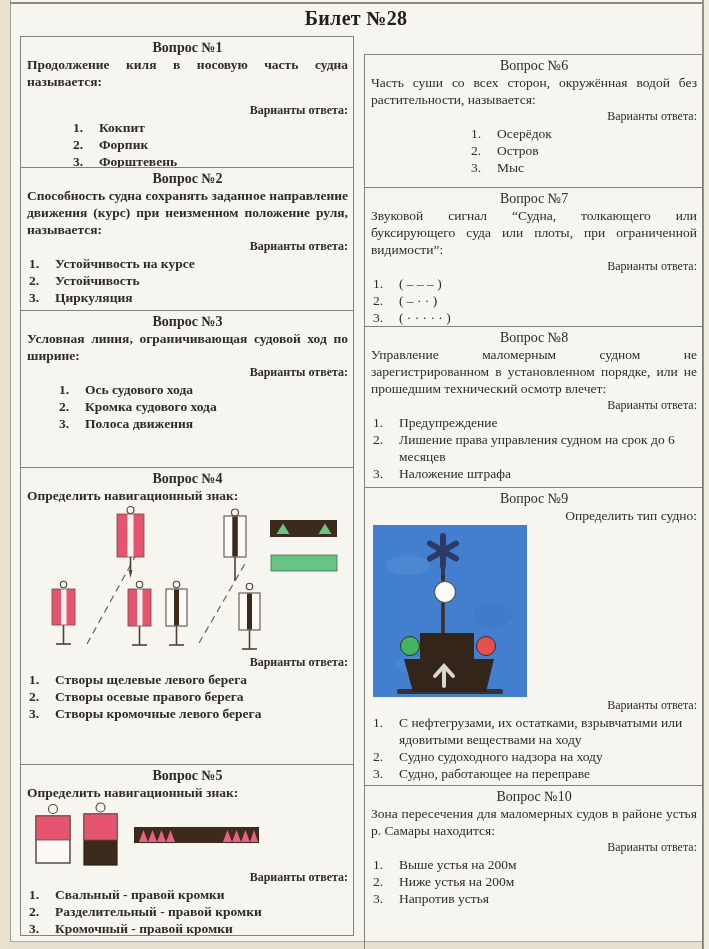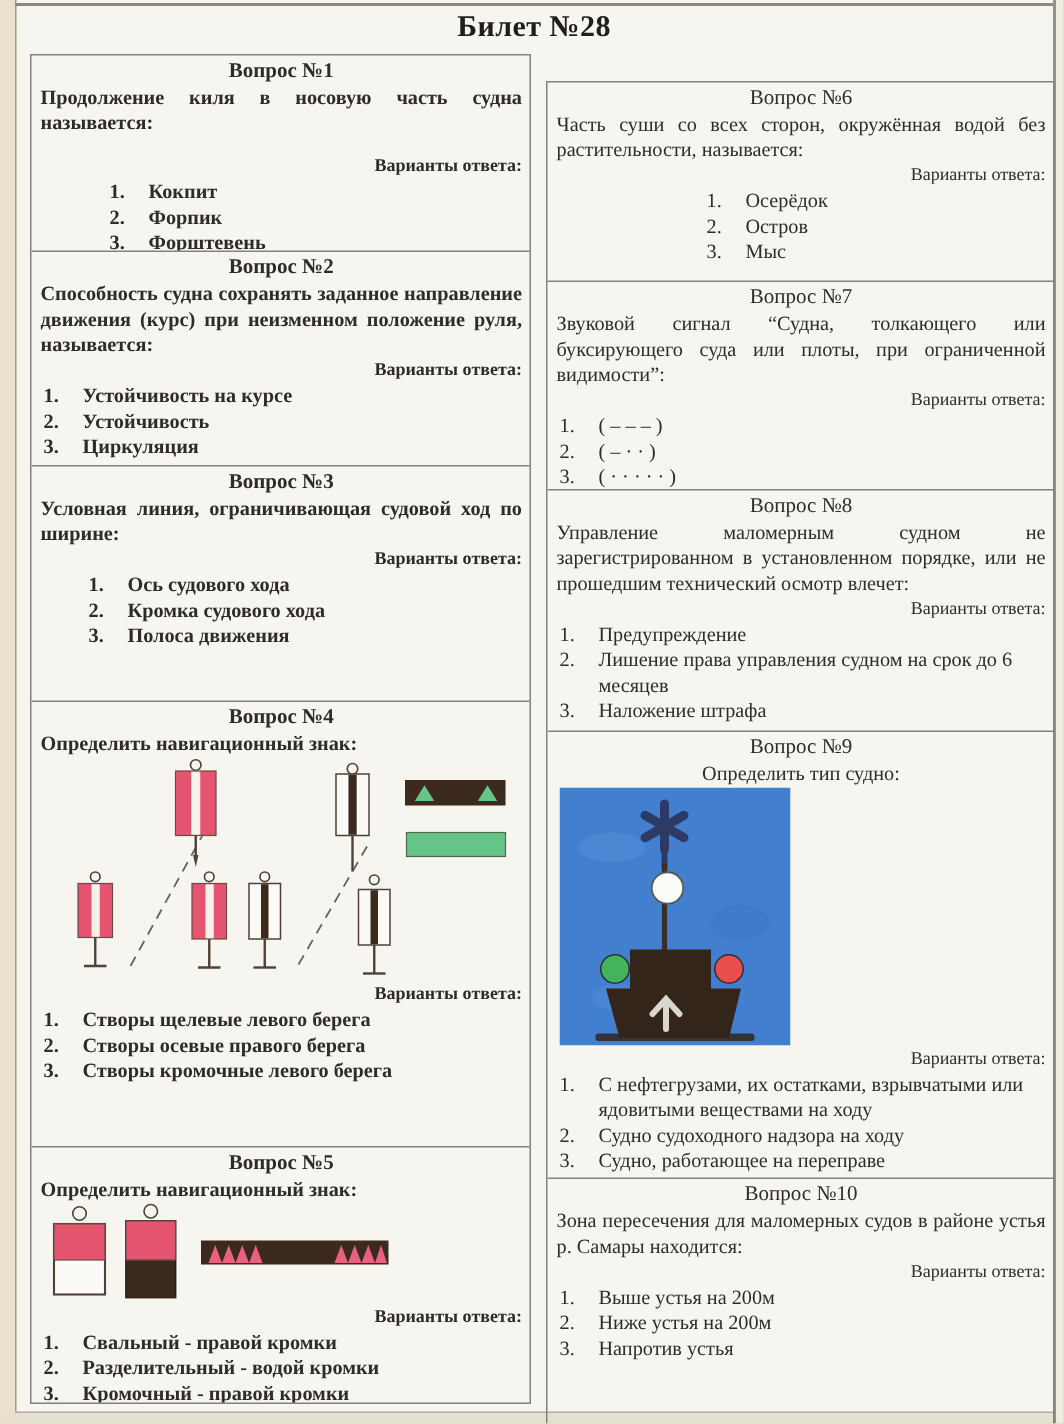--- a/index.html
+++ b/index.html
@@ -221,21 +221,21 @@
         </g>
       </svg>
       <div class="vlabel">Варианты ответа:</div>
       <ul class="opts">
         <li>
             <span class="num">1.</span>
             <span class="txt">Свальный - правой кромки</span>
           </li>
         <li>
             <span class="num">2.</span>
-            <span class="txt">Разделительный - водой кромки</span>
+            <span class="txt">Разделительный - правой кромки</span>
           </li>
         <li>
             <span class="num">3.</span>
             <span class="txt">Кромочный - правой кромки</span>
           </li>
       </ul>
     </section>
   </div>
 
   <div class="col col-r">
@@ -295,21 +295,21 @@
           </li>
         <li>
             <span class="num">3.</span>
             <span class="txt">Наложение штрафа</span>
           </li>
       </ul>
     </section>
 
     <section class="cell" style="height:298px">
       <div class="qhead">Вопрос №9</div>
-      <p class="qtext" style="text-align:center">Определить тип судно:</p>
+      <p class="qtext" style="text-align:right">Определить тип судно:</p>
       <svg class="photo" width="154" height="172" viewBox="0 0 154 172">
         <rect x="0" y="0" width="154" height="172" style="fill:var(--water-blue)"></rect>
         <ellipse cx="35" cy="40" rx="22" ry="10" fill="#5b94da" opacity="0.35"></ellipse>
         <ellipse cx="120" cy="90" rx="20" ry="12" fill="#356fbc" opacity="0.3"></ellipse>
         <ellipse cx="40" cy="140" rx="18" ry="9" fill="#5b94da" opacity="0.3"></ellipse>
         <g style="stroke:var(--mast-navy)" stroke-width="6" stroke-linecap="round">
           <line x1="70" y1="11" x2="70" y2="41"></line>
           <line x1="57" y1="18.5" x2="83" y2="33.5"></line>
           <line x1="57" y1="33.5" x2="83" y2="18.5"></line>
         </g>

